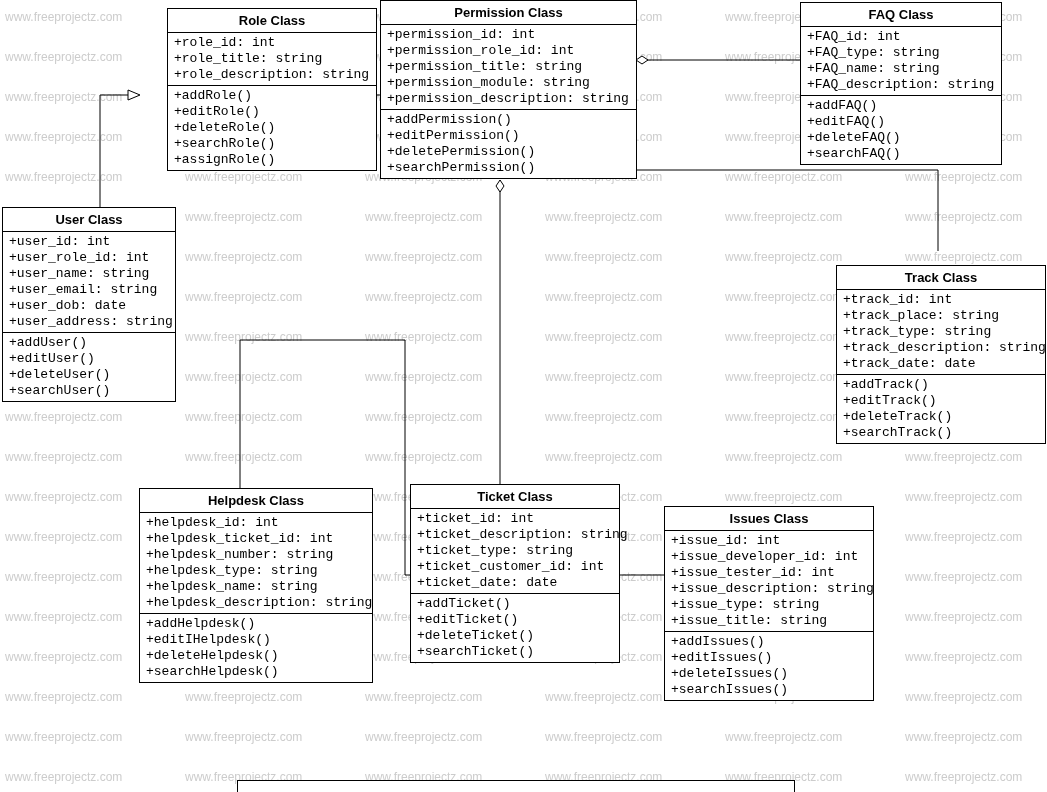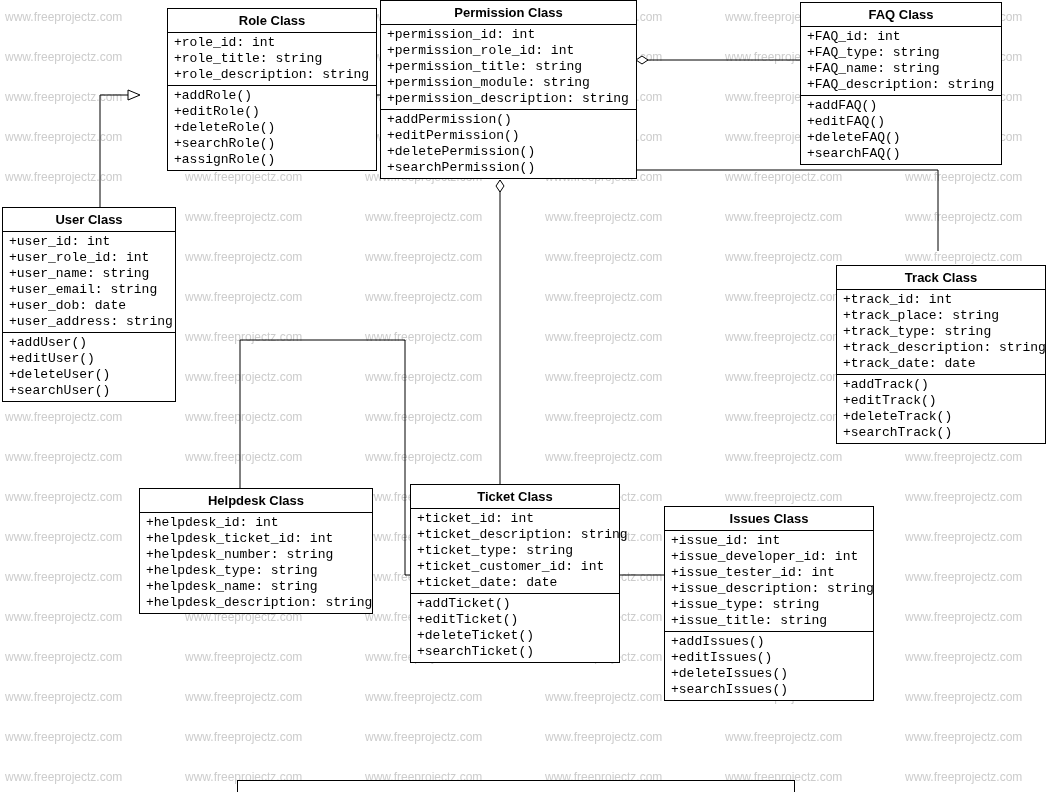--- a/index.html
+++ b/index.html
@@ -304,20 +304,26 @@
 <div class="class-box" style="left:139px; top:488px; width:232px;">
   <div class="class-title">Helpdesk Class</div>
   <div class="class-section">
     <div>+helpdesk_id: int</div>
     <div>+helpdesk_ticket_id: int</div>
     <div>+helpdesk_number: string</div>
     <div>+helpdesk_type: string</div>
     <div>+helpdesk_name: string</div>
     <div>+helpdesk_description: string</div>
   </div>
+  <div class="class-section">
+    <div>+addHelpdesk()</div>
+    <div>+editIHelpdesk()</div>
+    <div>+deleteHelpdesk()</div>
+    <div>+searchHelpdesk()</div>
+  </div>
 </div>
 
 <div class="class-box" style="left:410px; top:484px; width:208px;">
   <div class="class-title">Ticket Class</div>
   <div class="class-section">
     <div>+ticket_id: int</div>
     <div>+ticket_description: string</div>
     <div>+ticket_type: string</div>
     <div>+ticket_customer_id: int</div>
     <div>+ticket_date: date</div>

